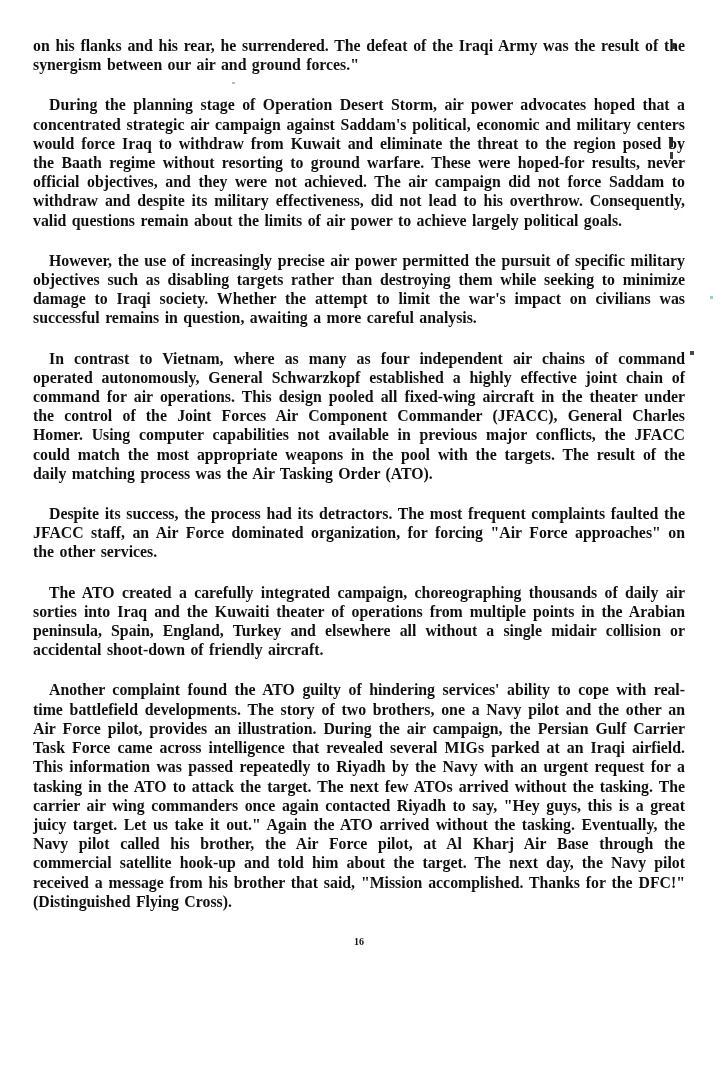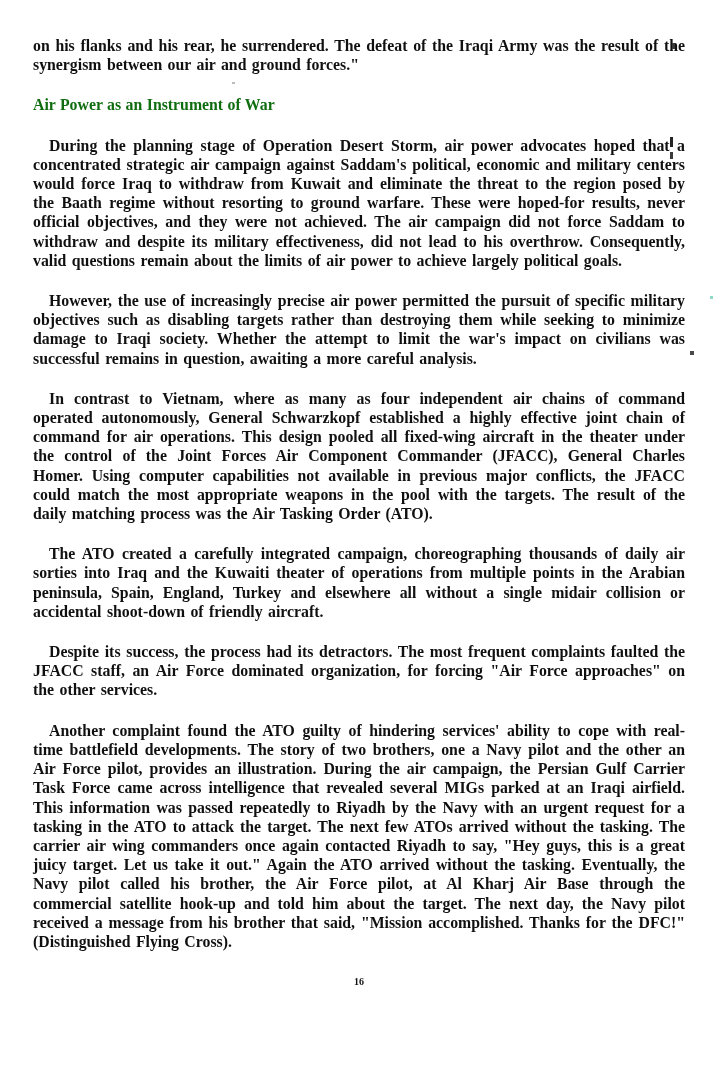--- a/index.html
+++ b/index.html
@@ -60,32 +60,31 @@
   .a5 { left: 690px; top: 351px; width: 4px; height: 4px;  background: #4a4a4a; }
   .a6 { left: 232px; top: 82px;  width: 3px; height: 2px;  background: #bcbcbc; }
 </style>
 </head>
 <body>
 
 <div class="sheet">
 
   <p class="cont">on his flanks and his rear, he surrendered. The defeat of the Iraqi Army was the result of the synergism between our air and ground forces."</p>
 
-  <h2 class="heading">Air Power as an Instrument of War</h2>
 
   <p class="para">During the planning stage of Operation Desert Storm, air power advocates hoped that a concentrated strategic air campaign against Saddam's political, economic and military centers would force Iraq to withdraw from Kuwait and eliminate the threat to the region posed by the Baath regime without resorting to ground warfare. These were hoped-for results, never official objectives, and they were not achieved. The air campaign did not force Saddam to withdraw and despite its military effectiveness, did not lead to his overthrow. Consequently, valid questions remain about the limits of air power to achieve largely political goals.</p>
 
   <p class="para">However, the use of increasingly precise air power permitted the pursuit of specific military objectives such as disabling targets rather than destroying them while seeking to minimize damage to Iraqi society. Whether the attempt to limit the war's impact on civilians was successful remains in question, awaiting a more careful analysis.</p>
 
 
   <p class="para">In contrast to Vietnam, where as many as four independent air chains of command operated autonomously, General Schwarzkopf established a highly effective joint chain of command for air operations. This design pooled all fixed-wing aircraft in the theater under the control of the Joint Forces Air Component Commander (JFACC), General Charles Homer. Using computer capabilities not available in previous major conflicts, the JFACC could match the most appropriate weapons in the pool with the targets. The result of the daily matching process was the Air Tasking Order (ATO).</p>
 
+  <p class="para">Despite its success, the process had its detractors. The most frequent complaints faulted the JFACC staff, an Air Force dominated organization, for forcing "Air Force approaches" on the other services.</p>
+
   <p class="para">The ATO created a carefully integrated campaign, choreographing thousands of daily air sorties into Iraq and the Kuwaiti theater of operations from multiple points in the Arabian peninsula, Spain, England, Turkey and elsewhere all without a single midair collision or accidental shoot-down of friendly aircraft.</p>
-
-  <p class="para">Despite its success, the process had its detractors. The most frequent complaints faulted the JFACC staff, an Air Force dominated organization, for forcing "Air Force approaches" on the other services.</p>
 
   <p class="para">Another complaint found the ATO guilty of hindering services' ability to cope with real-time battlefield developments. The story of two brothers, one a Navy pilot and the other an Air Force pilot, provides an illustration. During the air campaign, the Persian Gulf Carrier Task Force came across intelligence that revealed several MIGs parked at an Iraqi airfield. This information was passed repeatedly to Riyadh by the Navy with an urgent request for a tasking in the ATO to attack the target. The next few ATOs arrived without the tasking. The carrier air wing commanders once again contacted Riyadh to say, "Hey guys, this is a great juicy target. Let us take it out." Again the ATO arrived without the tasking. Eventually, the Navy pilot called his brother, the Air Force pilot, at Al Kharj Air Base through the commercial satellite hook-up and told him about the target. The next day, the Navy pilot received a message from his brother that said, "Mission accomplished. Thanks for the DFC!" (Distinguished Flying Cross).</p>
 
   <div class="pageno">16</div>
 
   <div class="artifact a1"></div>
   <div class="artifact a2"></div>
   <div class="artifact a3"></div>
   <div class="artifact a4"></div>
   <div class="artifact a5"></div>

